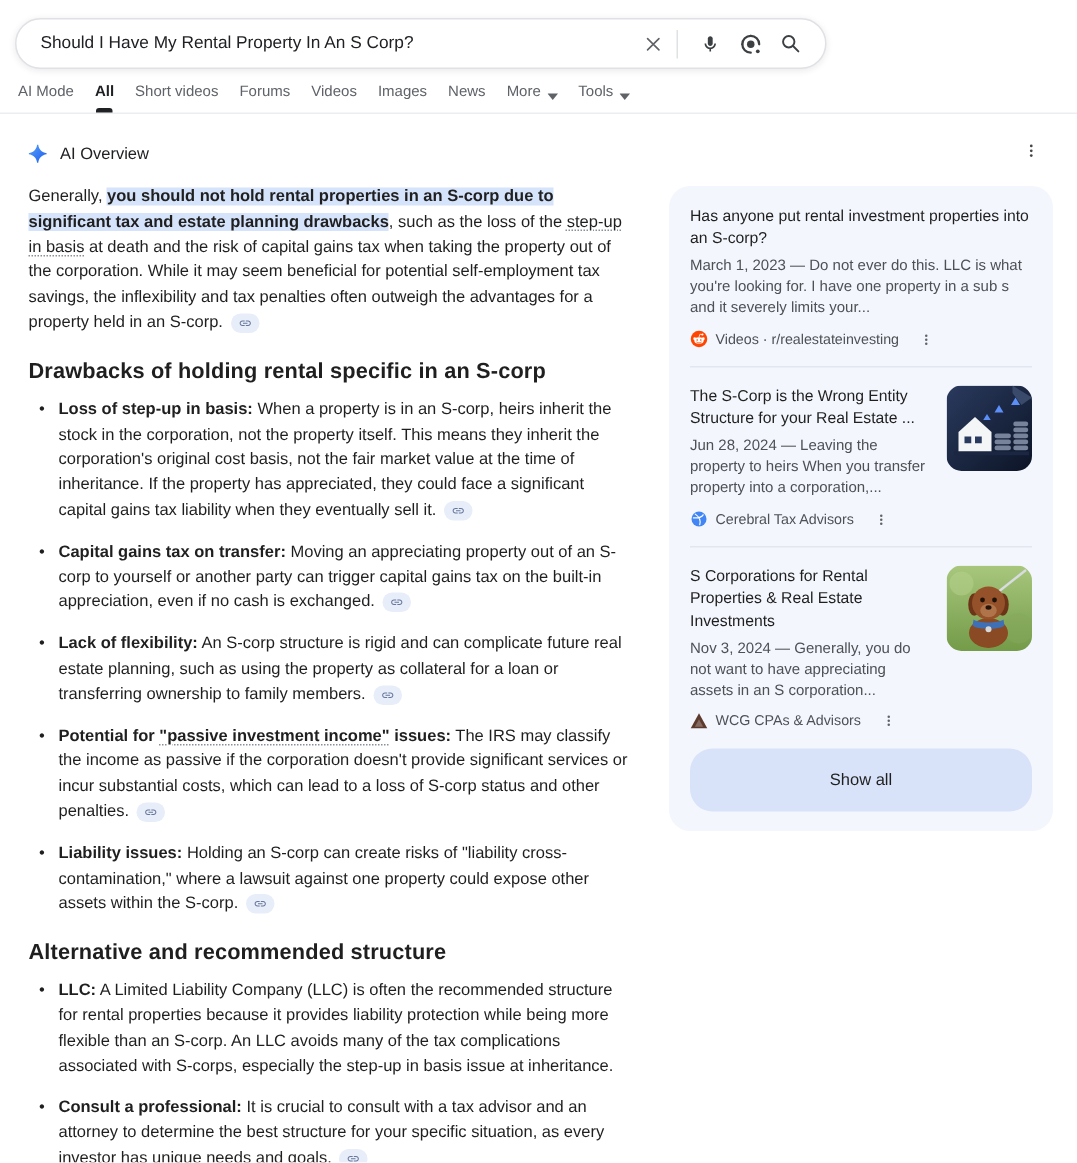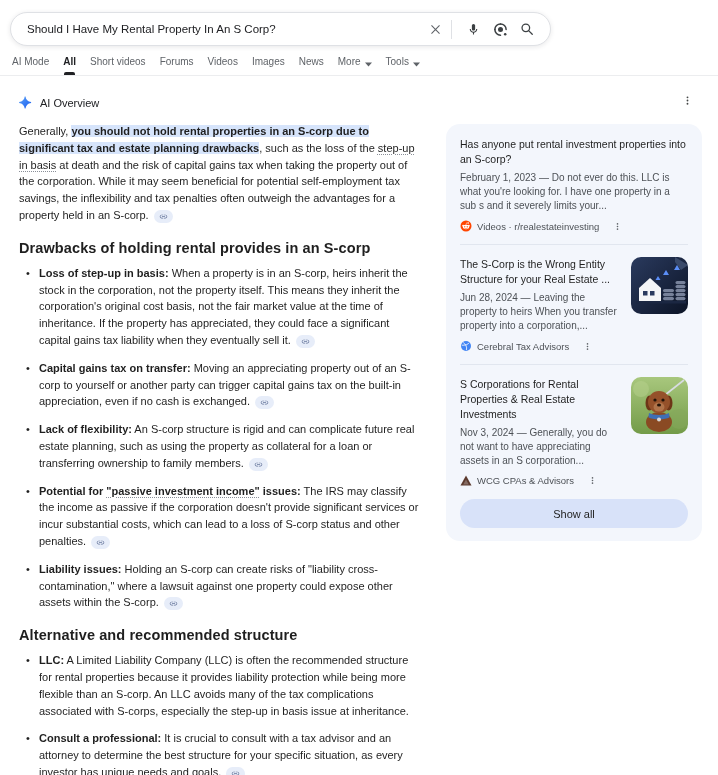--- a/index.html
+++ b/index.html
@@ -56,21 +56,21 @@
       padding:13px 14px;}
   .side-item{display:flex;gap:10px;}
   .si-text{flex:1;min-width:0;}
   .si-title{font-size:10.5px;line-height:15px;color:#1f1f1f;margin-bottom:4px;}
   .si-snippet{font-size:10px;line-height:14px;color:#4d5156;margin-bottom:7px;}
   .si-source{display:flex;align-items:center;gap:5px;font-size:9.5px;color:#4d5156;}
   .si-favicon{display:flex;}
   .si-kebab{display:flex;margin-left:9px;cursor:pointer;}
   .si-thumb{width:57px;height:57px;border-radius:10px;overflow:hidden;flex-shrink:0;}
   .side-divider{height:1px;background:#e1e6ef;margin:12px 0;}
-  .show-all{margin-top:13px;height:29px;border-radius:15px;background:var(--show-all-bg,#d8e2f9);
+  .show-all{margin-top:13px;height:42px;border-radius:15px;background:var(--show-all-bg,#d8e2f9);
       display:flex;align-items:center;justify-content:center;font-size:11px;color:#1f1f1f;
       cursor:pointer;}
 </style>
 </head>
 <body>
 
 <div class="page">
 
   <div class="search-bar">
     <input class="query" value="Should I Have My Rental Property In An S Corp?" style="">
@@ -165,21 +165,21 @@
         <span>AI Overview</span>
       </div>
 
       <p class="intro"><span class="seg-plain">Generally, </span><span class="seg-highlight">you should not hold rental properties in an S-corp due to significant tax and estate planning drawbacks</span><span class="seg-plain">, such as the loss of the </span><span class="seg-dotted">step-up in basis</span><span class="seg-plain"> at death and the risk of capital gains tax when taking the property out of the corporation. While it may seem beneficial for potential self-employment tax savings, the inflexibility and tax penalties often outweigh the advantages for a property held in an S-corp. </span><span class="chip">
             <svg width="9" height="9" viewBox="0 0 24 24" fill="#67779c">
               <path d="M3.9 12c0-1.71 1.39-3.1 3.1-3.1h4V7H7c-2.76 0-5 2.24-5 5s2.24 5 5 5h4v-1.9H7c-1.71 0-3.1-1.39-3.1-3.1zM8 13h8v-2H8v2zm9-6h-4v1.9h4c1.71 0 3.1 1.39 3.1 3.1s-1.39 3.1-3.1 3.1h-4V17h4c2.76 0 5-2.24 5-5s-2.24-5-5-5z"></path>
             </svg>
           </span></p>
 
       <div>
-          <h2 class="section">Drawbacks of holding rental provides in an S-corp</h2>
+          <h2 class="section">Drawbacks of holding rental specific in an S-corp</h2>
           <ul class="aio-list">
             <li><span class="seg-bold">Loss of step-up in basis:</span><span class="seg-plain"> When a property is in an S-corp, heirs inherit the stock in the corporation, not the property itself. This means they inherit the corporation's original cost basis, not the fair market value at the time of inheritance. If the property has appreciated, they could face a significant capital gains tax liability when they eventually sell it. </span><span class="chip">
                 <svg width="9" height="9" viewBox="0 0 24 24" fill="#67779c">
                   <path d="M3.9 12c0-1.71 1.39-3.1 3.1-3.1h4V7H7c-2.76 0-5 2.24-5 5s2.24 5 5 5h4v-1.9H7c-1.71 0-3.1-1.39-3.1-3.1zM8 13h8v-2H8v2zm9-6h-4v1.9h4c1.71 0 3.1 1.39 3.1 3.1s-1.39 3.1-3.1 3.1h-4V17h4c2.76 0 5-2.24 5-5s-2.24-5-5-5z"></path>
                 </svg>
               </span></li>
             <li><span class="seg-bold">Capital gains tax on transfer:</span><span class="seg-plain"> Moving an appreciating property out of an S-corp to yourself or another party can trigger capital gains tax on the built-in appreciation, even if no cash is exchanged. </span><span class="chip">
                 <svg width="9" height="9" viewBox="0 0 24 24" fill="#67779c">
                   <path d="M3.9 12c0-1.71 1.39-3.1 3.1-3.1h4V7H7c-2.76 0-5 2.24-5 5s2.24 5 5 5h4v-1.9H7c-1.71 0-3.1-1.39-3.1-3.1zM8 13h8v-2H8v2zm9-6h-4v1.9h4c1.71 0 3.1 1.39 3.1 3.1s-1.39 3.1-3.1 3.1h-4V17h4c2.76 0 5-2.24 5-5s-2.24-5-5-5z"></path>
                 </svg>
@@ -221,21 +221,21 @@
               <circle cx="12" cy="12" r="2"></circle>
               <circle cx="12" cy="19" r="2"></circle>
             </svg>
           </span>
       </div>
       <div class="side-card">
         <div>
             <div class="side-item">
               <div class="si-text">
                 <div class="si-title">Has anyone put rental investment properties into an S-corp?</div>
-                <div class="si-snippet">February 1, 2023 — Do not ever do this. LLC is what you're looking for. I have one property in a sub s and it severely limits your...</div>
+                <div class="si-snippet">March 1, 2023 — Do not ever do this. LLC is what you're looking for. I have one property in a sub s and it severely limits your...</div>
                 <div class="si-source">
                   <span class="si-favicon">
                     <svg width="12" height="12" viewBox="0 0 24 24">
                       <circle cx="12" cy="12" r="11" fill="#ff4500"></circle>
                       <circle cx="6.2" cy="11.5" r="1.8" fill="#fff"></circle>
                       <circle cx="17.8" cy="11.5" r="1.8" fill="#fff"></circle>
                       <ellipse cx="12" cy="14" rx="6.2" ry="4.3" fill="#fff"></ellipse>
                       <circle cx="9.6" cy="13.3" r="1.1" fill="#ff4500"></circle>
                       <circle cx="14.4" cy="13.3" r="1.1" fill="#ff4500"></circle>
                       <path d="M9 16.3c2 1.3 4 1.3 6 0" stroke="#ff4500" stroke-width="1" fill="none" stroke-linecap="round"></path>

